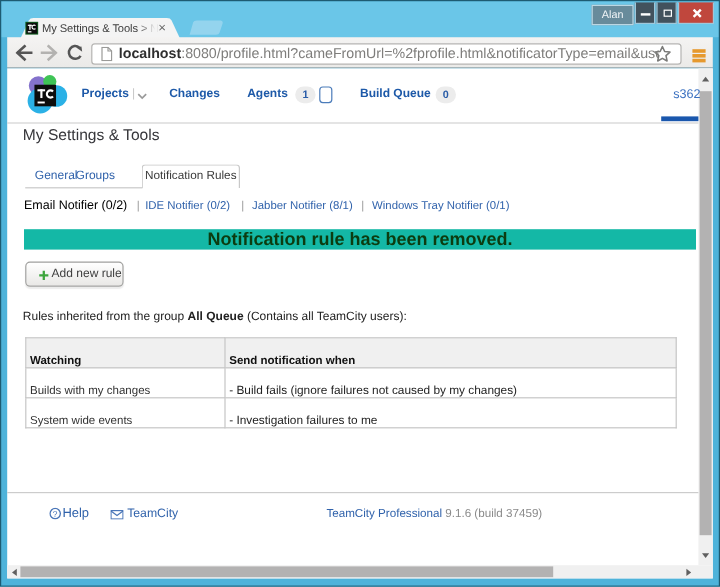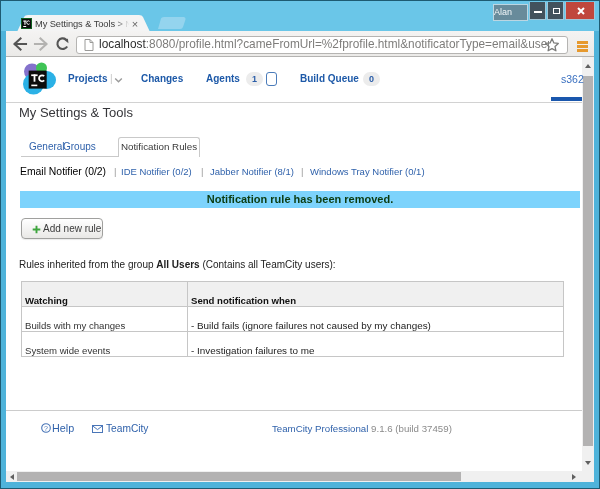--- a/index.html
+++ b/index.html
@@ -9,33 +9,33 @@
 .tc{white-space:nowrap}
 .tc a,.tc span{white-space:nowrap}
 #notifrow a,#notifrow span{position:absolute;white-space:nowrap}
 .darkline{position:absolute;left:0;top:0;width:600px;height:489px;border:1px solid #1d5b72;z-index:50;pointer-events:none}
 
 #titlebar{position:absolute;left:1px;top:1px;width:598px;height:30px;background:#6ac6e8}
 #tabshape{position:absolute;left:10px;top:14px;width:180px;height:17px}
 #tabtitle{position:absolute;left:34px;top:18px;width:96px;height:12px;font-size:9.3px;color:#3c3c3c;white-space:nowrap;overflow:hidden;letter-spacing:-0.08px}
 #tabfade{position:absolute;left:114px;top:17px;width:16px;height:14px;background:linear-gradient(to right,rgba(244,244,244,0),#f4f4f4 90%)}
 #tabx{position:absolute;left:128px;top:17px;width:12px;height:12px;color:#666;font-size:11px;line-height:12px;text-align:center}
-#alanbtn{position:absolute;left:492px;top:3px;width:35px;height:17px;background:#688b9b;border:1px solid #bcd6e2;color:#f2f6f8;font-size:9px;line-height:15px}
+#alanbtn{position:absolute;left:492px;top:3px;width:35px;height:17px;background:#688b9b;border:1px solid #bcd6e2;color:#f2f6f8;font-size:9px;text-align:center;line-height:15px}
 .winbtn{position:absolute;top:1px;height:18px;background:#42525d;border:1px solid #9fc7da;border-top:none}
 #btnmin{left:528px;width:17px}
 #btnmax{left:546px;width:17px}
 #btnclose{left:564px;width:30px;background:#c0473d}
 #btnmin b{position:absolute;left:4px;top:9px;width:8px;height:2px;background:#fff}
 #btnmax b{position:absolute;left:4.5px;top:5.5px;width:7px;height:6.5px;border:1.3px solid #fff}
 #btnclose svg{position:absolute;left:11px;top:5px}
 
 #toolbar{position:absolute;left:6px;top:31px;width:588px;height:26px;background:linear-gradient(#f4f3f2,#ebeae8);border-bottom:1px solid #b4b3b1}
 #addrbar{position:absolute;left:70px;top:5px;width:492px;height:18px;background:#fff;border:1px solid #b5b4b2;border-radius:3px}
 #urltext{position:absolute;left:93px;top:6px;width:450px;height:14px;font-size:11.85px;color:#7e7d7b;white-space:nowrap;overflow:hidden}
-#urltext b{color:#2e2e2e;font-weight:normal}
+#urltext b{color:#2e2e2e;font-weight:bold}
 #navicons{position:absolute;left:0;top:0}
 #star{position:absolute;left:538px;top:6px}
 #menu3{position:absolute;left:571px;top:10px;width:11px}
 #menu3 div{height:3px;background:#e6992e;margin-bottom:1px}
 
 #viewport{position:absolute;left:6px;top:57px;width:588px;height:425px;background:#fff}
 
 #vscroll{position:absolute;left:576px;top:0;width:12px;height:414px;background:#f0f0f0}
 #vthumb{position:absolute;left:1px;top:19px;width:10px;height:370px;background:#b3b2b2}
 .tri{position:absolute;width:0;height:0}
@@ -60,21 +60,21 @@
 #tgen{left:29px;top:141px;font-size:10px}
 #tgrp{left:63px;top:141px;font-size:10px}
 #notifrow{left:0;top:166px;font-size:9.5px;color:#999}
 #notifrow .em{position:absolute;left:20px;font-weight:normal;color:#000;font-size:10.4px}
 #notifrow .s1{position:absolute;left:114px}
 #notifrow .l1{position:absolute;left:121px}
 #notifrow .s2{position:absolute;left:201px}
 #notifrow .l2{position:absolute;left:210px}
 #notifrow .s3{position:absolute;left:301px}
 #notifrow .l3{position:absolute;left:310px}
-#msgbar{left:20px;top:191px;width:560px;height:17px;background:#7dd3fc;text-align:center;font-size:11px;font-weight:bold;color:#0c3c10;line-height:17px}
+#msgbar{left:20px;top:191px;width:560px;height:17px;background:#14b8a6;text-align:center;font-size:15px;font-weight:bold;color:#0c3c10;line-height:17px}
 #addbtn{left:21px;top:218px;width:82px;height:21px;border:1px solid #a0a09e;border-radius:4px;background:linear-gradient(#fff,#e9e8e6);font-size:10px;color:#3c3c3c;line-height:19px;text-align:left;padding-left:21px;box-shadow:0 1px 1px rgba(0,0,0,.08)}
 #rulestext{left:19px;top:259px;font-size:10px;color:#222}
 table#rules{position:absolute;left:21px;top:281px;width:543px;border-collapse:collapse;z-index:10;font-size:9.9px;color:#222}
 #rules th,#rules td{border:1px solid #c6c6c6;padding:13px 0 0 3px;text-align:left;font-weight:normal}
 #rules th{background:#f0f0f0;font-weight:bold;color:#111;height:16px;font-size:9.6px}
 #rules td{height:18px}
 #rules td.w{color:#333;font-size:9.6px}
 #rules tr+tr td{border-top:1px solid #d9d9d9}
 #ftrline{left:6px;top:410px;width:576px;height:1px;background:#ccc}
 #fhelp{position:absolute;left:52px;top:422px;font-size:10.8px}
@@ -185,21 +185,21 @@
     <a class="l1 blue" href="#">IDE Notifier (0/2)</a>
   <span class="s2">|</span>
     <a class="l2 blue" href="#">Jabber Notifier (8/1)</a>
   <span class="s3">|</span>
     <a class="l3 blue" href="#">Windows Tray Notifier (0/1)</a>
 </div>
 <div class="tc" id="msgbar">Notification rule has been removed.</div>
 <div class="tc" id="addbtn"><svg style="position:absolute;left:10px;top:5.5px" width="9" height="9" viewBox="0 0 9 9">
       <path d="M4.5 .7 V8.3 M.7 4.5 H8.3" stroke="#3da53d" stroke-width="1.9"></path>
     </svg>Add new rule</div>
-<div class="tc" id="rulestext">Rules inherited from the group <b>All Users</b> (Contains all TeamCity users):</div>
+<div class="tc" id="rulestext">Rules inherited from the group <b>All Queue</b> (Contains all TeamCity users):</div>
 <table id="rules">
   <tbody>
       <tr>
         <th style="width:166px">Watching</th>
         <th>Send notification when</th>
       </tr>
   <tr>
         <td class="w">Builds with my changes</td>
         <td>- Build fails (ignore failures not caused by my changes)</td>
       </tr>

